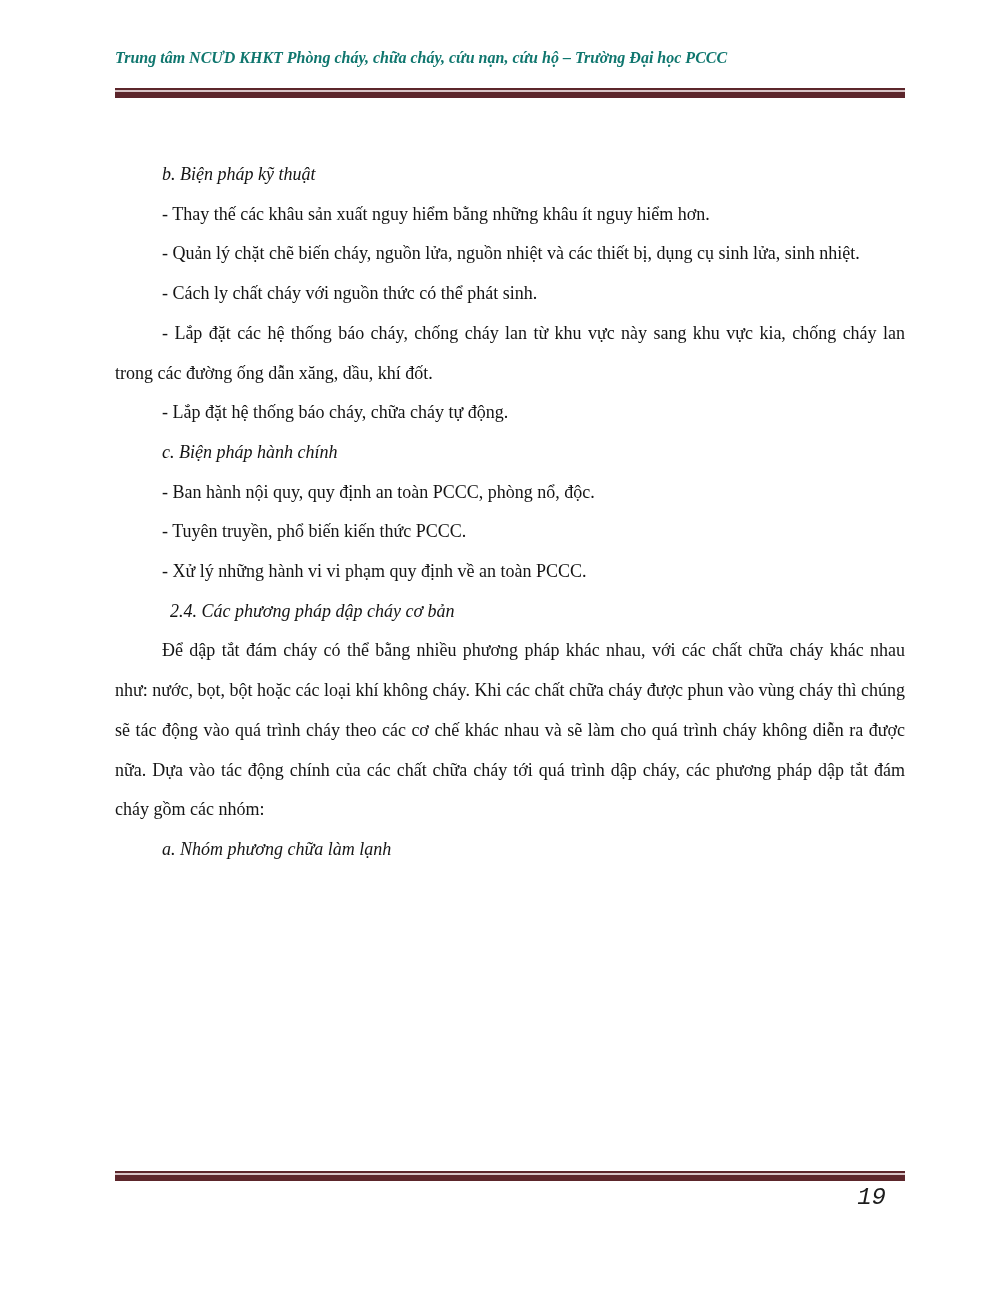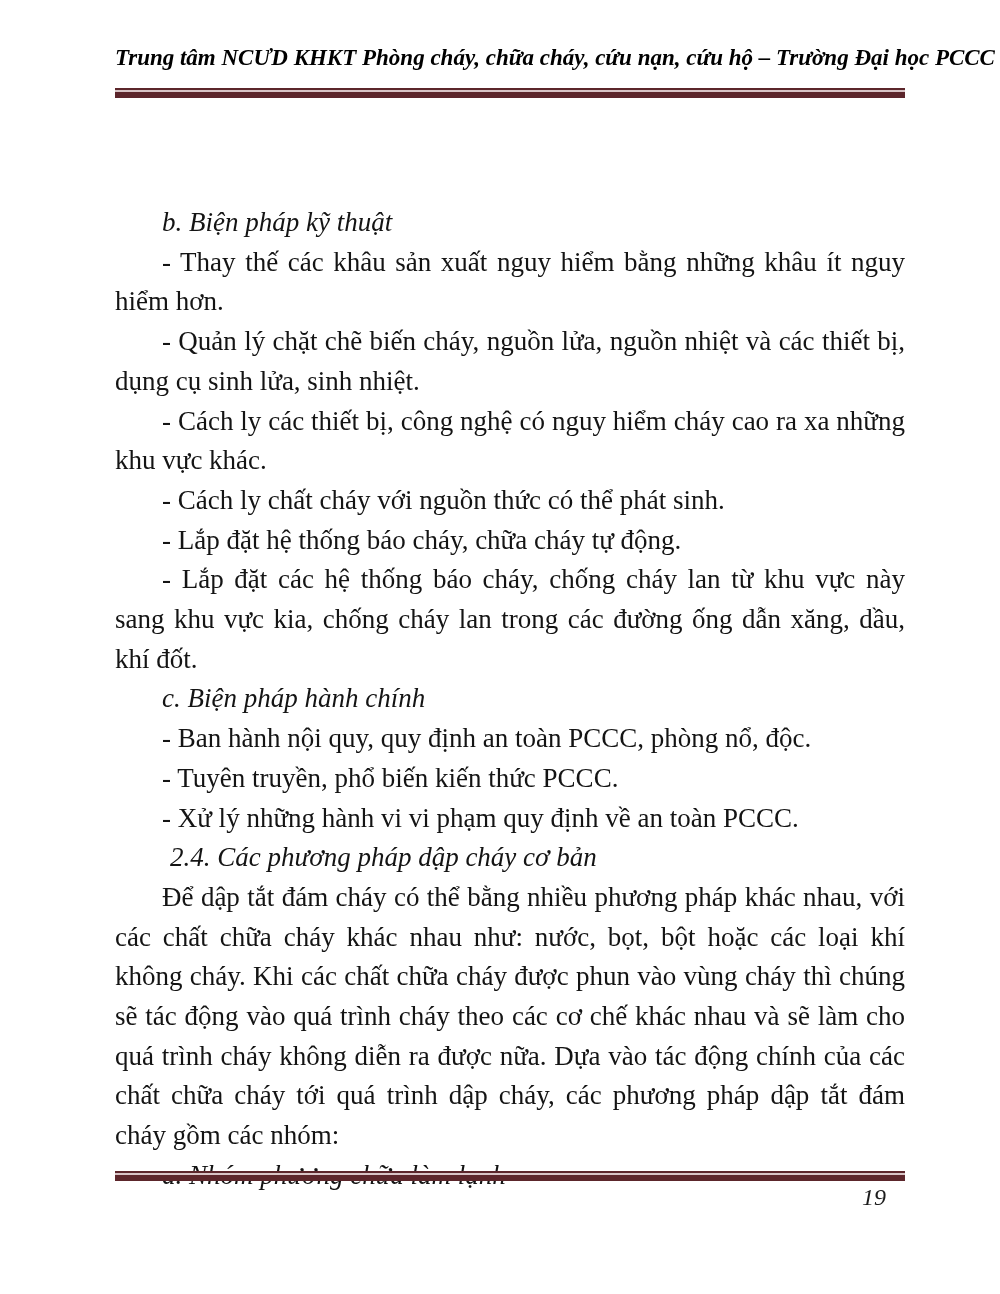--- a/index.html
+++ b/index.html
@@ -9,48 +9,47 @@
     margin:0 auto;
     background:#ffffff;
     overflow:hidden;
     font-family:"Liberation Serif", serif;
     color:#141414;
   }
   
   .header-title {
     position:absolute;
     left:115px; top:46px; width:790px;
-    font-size:23px; line-height:24px;
+    font-size:16px; line-height:24px;
     font-style:italic; font-weight:bold;
-    color:#000000;
+    color:#0f766e;
     white-space:nowrap;
   }
   .rule { position:absolute; left:115px; width:790px; }
   .rule .thin  { height:2px; background:#5c262b; }
   .rule .gap   { height:2px; background:#d8c4c6; }
   .rule .thick { height:6px; background:#5c262b; }
   .header-rule { top:88px; }
   .footer-rule { top:1171px; }
   
   .body-text {
     position:absolute;
     left:115px; top:155px; width:790px;
-    font-size:27px;
+    font-size:18px;
     line-height:39.7px;
     text-align:justify;
-    margin-top:48px;
   }
   .body-text p { margin:0; text-indent:47px; }
   .body-text p.sub-heading-italic { font-style:italic; }
   .body-text p.section-heading-bold-italic { font-style:italic; font-weight:normal; text-indent:55px; }
   
   .page-number {
     position:absolute;
     top:1184px; right:114px;
-    font-family:Liberation Serif, serif;
+    font-family:Liberation Mono, monospace;
     font-style:italic;
     font-size:24px;
     color:#1c1c1c;
     margin-left:26px;
   }
 </style>
 </head>
 <body>
 
 <div class="page">
@@ -60,24 +59,23 @@
   <div class="rule header-rule">
     <div class="thin"></div>
     <div class="gap"></div>
     <div class="thick"></div>
   </div>
 
   <div class="body-text">
     <p class="sub-heading-italic">b. Biện pháp kỹ thuật</p>
     <p class="body">- Thay thế các khâu sản xuất nguy hiểm bằng những khâu ít nguy hiểm hơn.</p>
     <p class="body">- Quản lý chặt chẽ biến cháy, nguồn lửa, nguồn nhiệt và các thiết bị, dụng cụ sinh lửa, sinh nhiệt.</p>
-    <p class="body">- Cách ly các thiết bị, công nghệ có nguy hiểm cháy cao ra xa những khu vực khác.</p>
     <p class="body">- Cách ly chất cháy với nguồn thức có thể phát sinh.</p>
+    <p class="body">- Lắp đặt các hệ thống báo cháy, chống cháy lan từ khu vực này sang khu vực kia, chống cháy lan trong các đường ống dẫn xăng, dầu, khí đốt.</p>
     <p class="body">- Lắp đặt hệ thống báo cháy, chữa cháy tự động.</p>
-    <p class="body">- Lắp đặt các hệ thống báo cháy, chống cháy lan từ khu vực này sang khu vực kia, chống cháy lan trong các đường ống dẫn xăng, dầu, khí đốt.</p>
     <p class="sub-heading-italic">c. Biện pháp hành chính</p>
     <p class="body">- Ban hành nội quy, quy định an toàn PCCC, phòng nổ, độc.</p>
     <p class="body">- Tuyên truyền, phổ biến kiến thức PCCC.</p>
     <p class="body">- Xử lý những hành vi vi phạm quy định về an toàn PCCC.</p>
     <p class="section-heading-bold-italic">2.4. Các phương pháp dập cháy cơ bản</p>
     <p class="body">Để dập tắt đám cháy có thể bằng nhiều phương pháp khác nhau, với các chất chữa cháy khác nhau như: nước, bọt, bột hoặc các loại khí không cháy. Khi các chất chữa cháy được phun vào vùng cháy thì chúng sẽ tác động vào quá trình cháy theo các cơ chế khác nhau và sẽ làm cho quá trình cháy không diễn ra được nữa. Dựa vào tác động chính của các chất chữa cháy tới quá trình dập cháy, các phương pháp dập tắt đám cháy gồm các nhóm:</p>
     <p class="sub-heading-italic">a. Nhóm phương chữa làm lạnh</p>
   </div>
 
   <div class="rule footer-rule">

